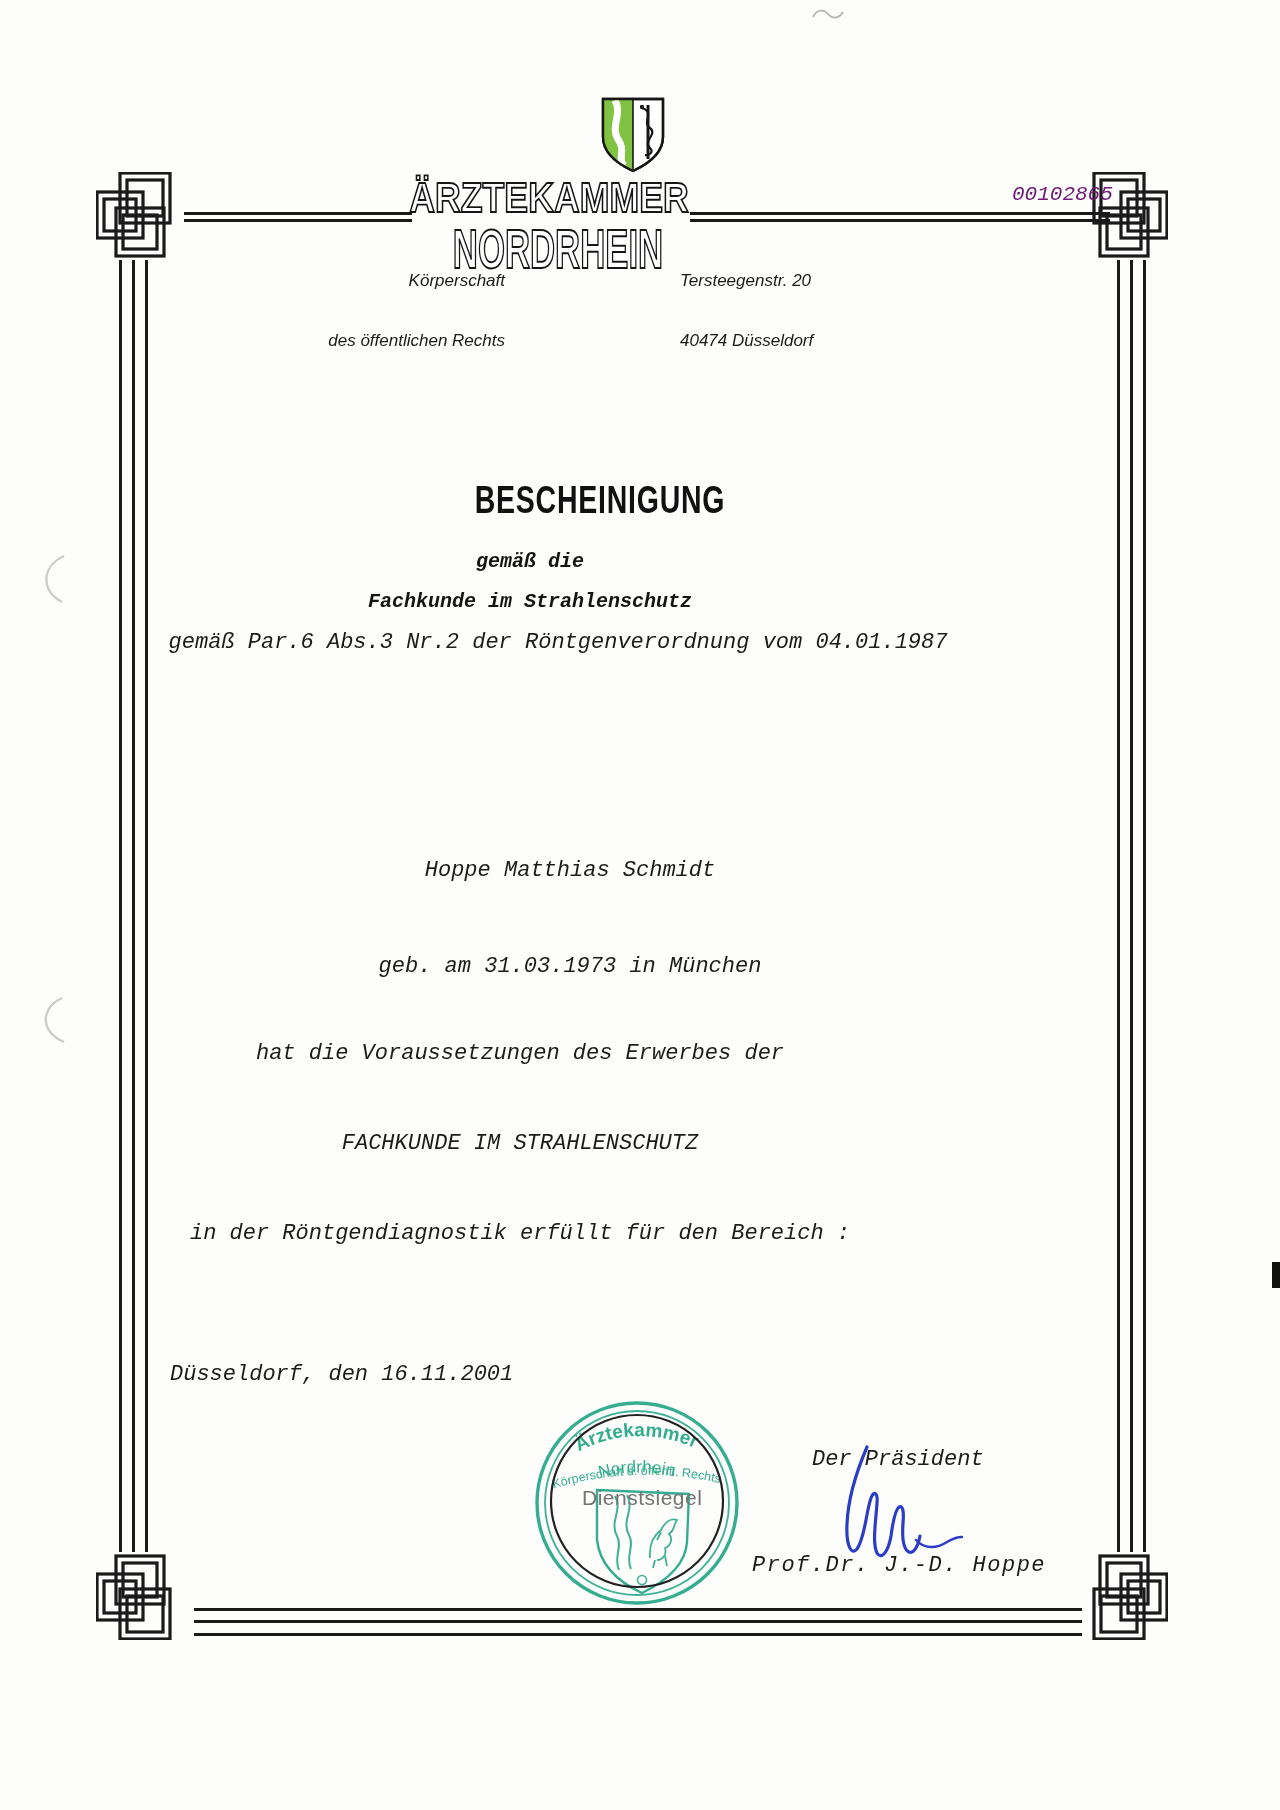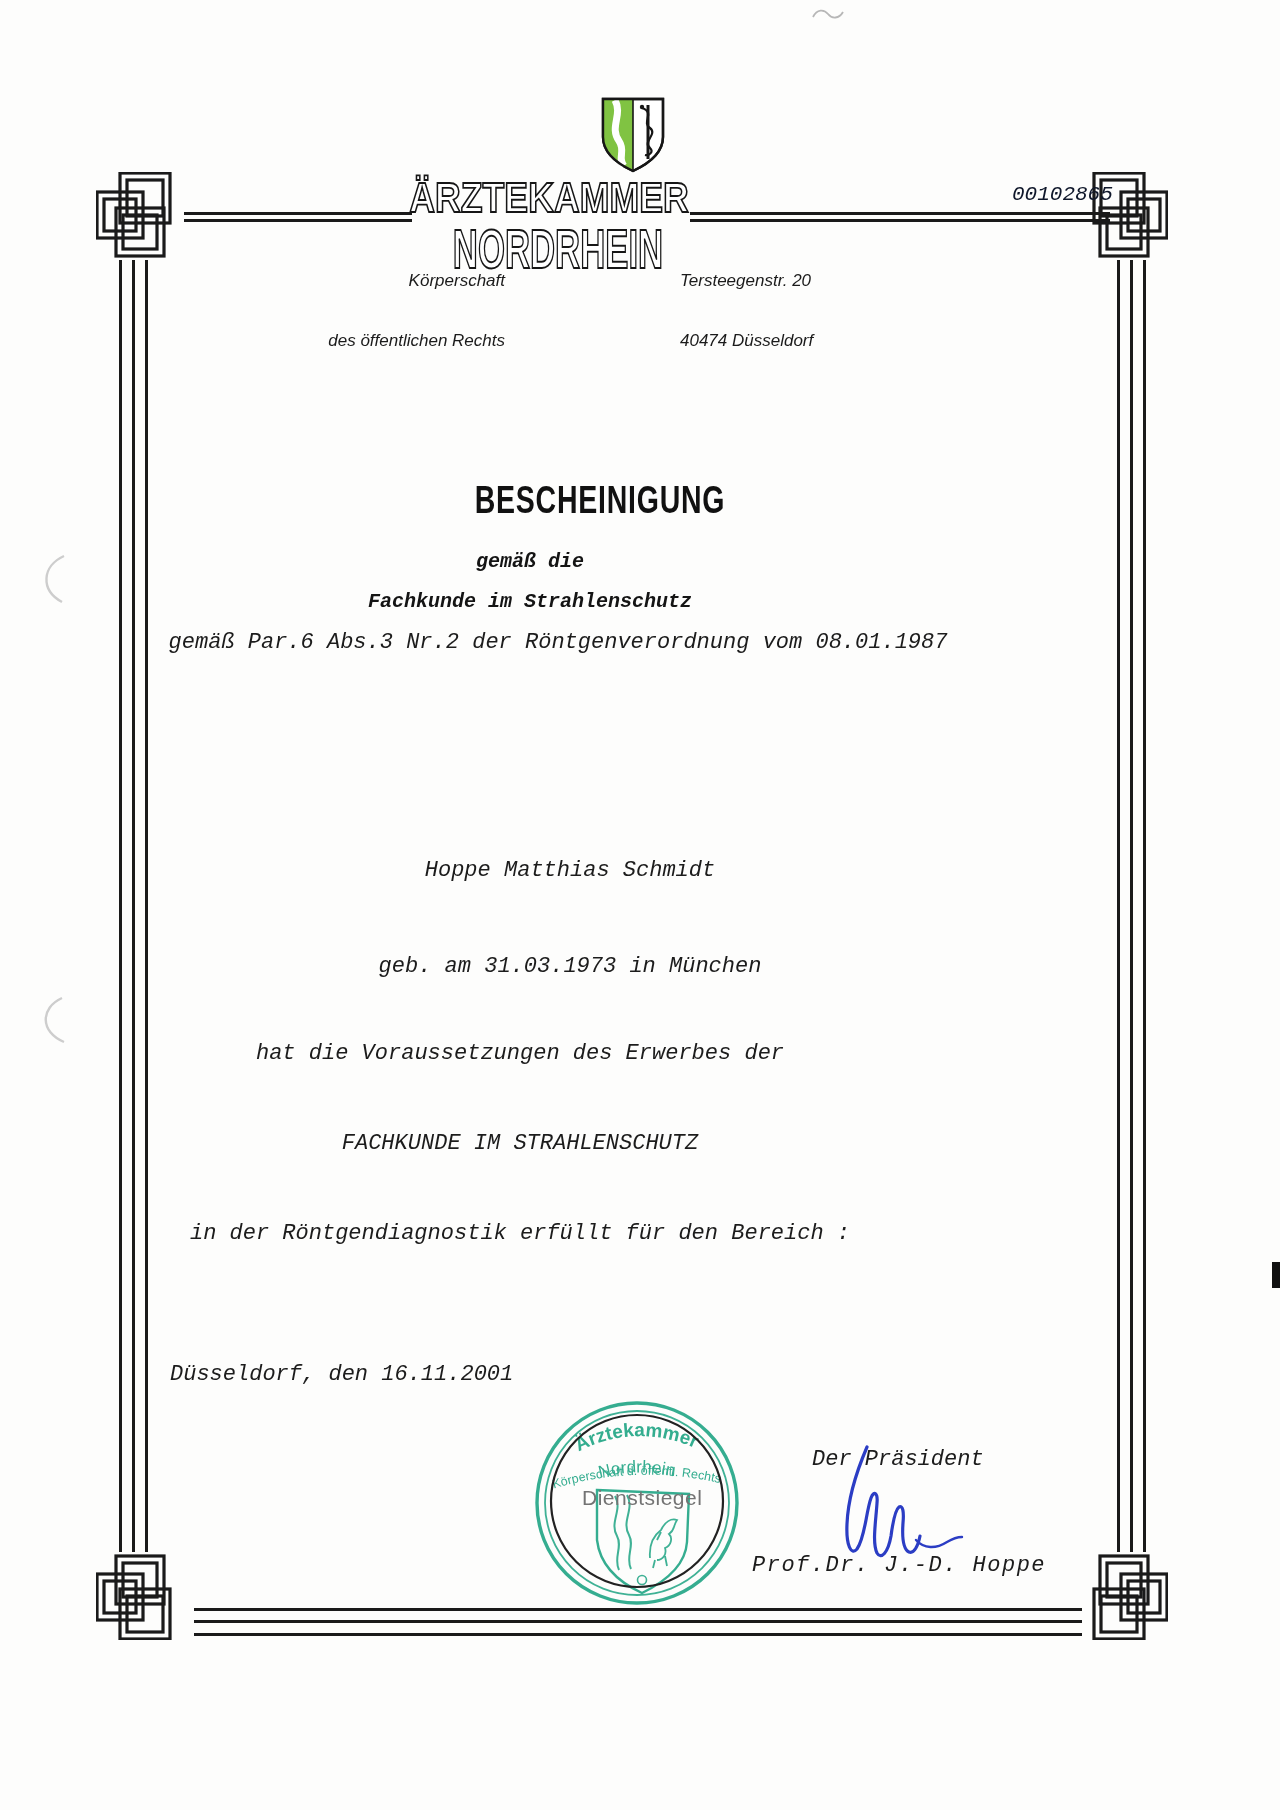--- a/index.html
+++ b/index.html
@@ -46,21 +46,21 @@
     line-height:1;
     white-space:pre;
   }
   .arzte{font-size:42px;transform:scaleX(0.85);}
   .nordr{font-size:56px;-webkit-text-stroke:2px #161616;transform:scaleX(0.62);}
   .hdr-small{
     font-size:17px;line-height:20px;color:#1b1b1b;white-space:pre;font-style:italic;
   }
   .serial{
     font-family:"Liberation Mono","DejaVu Sans Mono",monospace;
-    font-style:italic;font-size:21px;color:#0f172a;
+    font-style:italic;font-size:21px;color:#701a75;
   }
   
   .hline{position:absolute;height:3px;background:#1a1a1a;}
   .vline{position:absolute;width:3px;background:#1a1a1a;}
   .corner{position:absolute;width:92px;height:92px;}
   .flip-x{transform:scaleX(-1);}
   .flip-y{transform:scaleY(-1);}
   .flip-xy{transform:scale(-1,-1);}
   .dienstsiegel{
     font-family:"Liberation Sans",sans-serif;
@@ -142,21 +142,21 @@
   </div>
 
   <div class="abs serial" style="left:1012px;top:183px;">00102865</div>
 
   <div class="abs ctr doc-title" style="left:200px;top:479px;width:800px;">BESCHEINIGUNG</div>
 
   <div class="abs ctr mono-b" style="left:130px;top:550px;width:800px;">gemäß die</div>
 
   <div class="abs ctr mono-b" style="left:130px;top:590px;width:800px;">Fachkunde im Strahlenschutz</div>
 
-  <div class="abs ctr mono" style="left:108px;top:630px;width:900px;">gemäß Par.6 Abs.3 Nr.2 der Röntgenverordnung vom 08.01.1987</div>
+  <div class="abs ctr mono" style="left:108px;top:630px;width:900px;">gemäß Par.6 Abs.3 Nr.2 der Röntgenverordnung vom 04.01.1987</div>
 
   <div class="abs ctr mono" style="left:170px;top:791px;width:800px;line-height:32px;">
     <div>Hoppe Matthias Schmidt</div>
     <div>geb. am 31.03.1973 in München</div>
   </div>
 
   <div class="abs ctr mono" style="left:70px;top:979px;width:900px;line-height:30px;">
     <div>hat die Voraussetzungen des Erwerbes der</div>
     <div>FACHKUNDE IM STRAHLENSCHUTZ</div>
     <div>in der Röntgendiagnostik erfüllt für den Bereich :</div>

